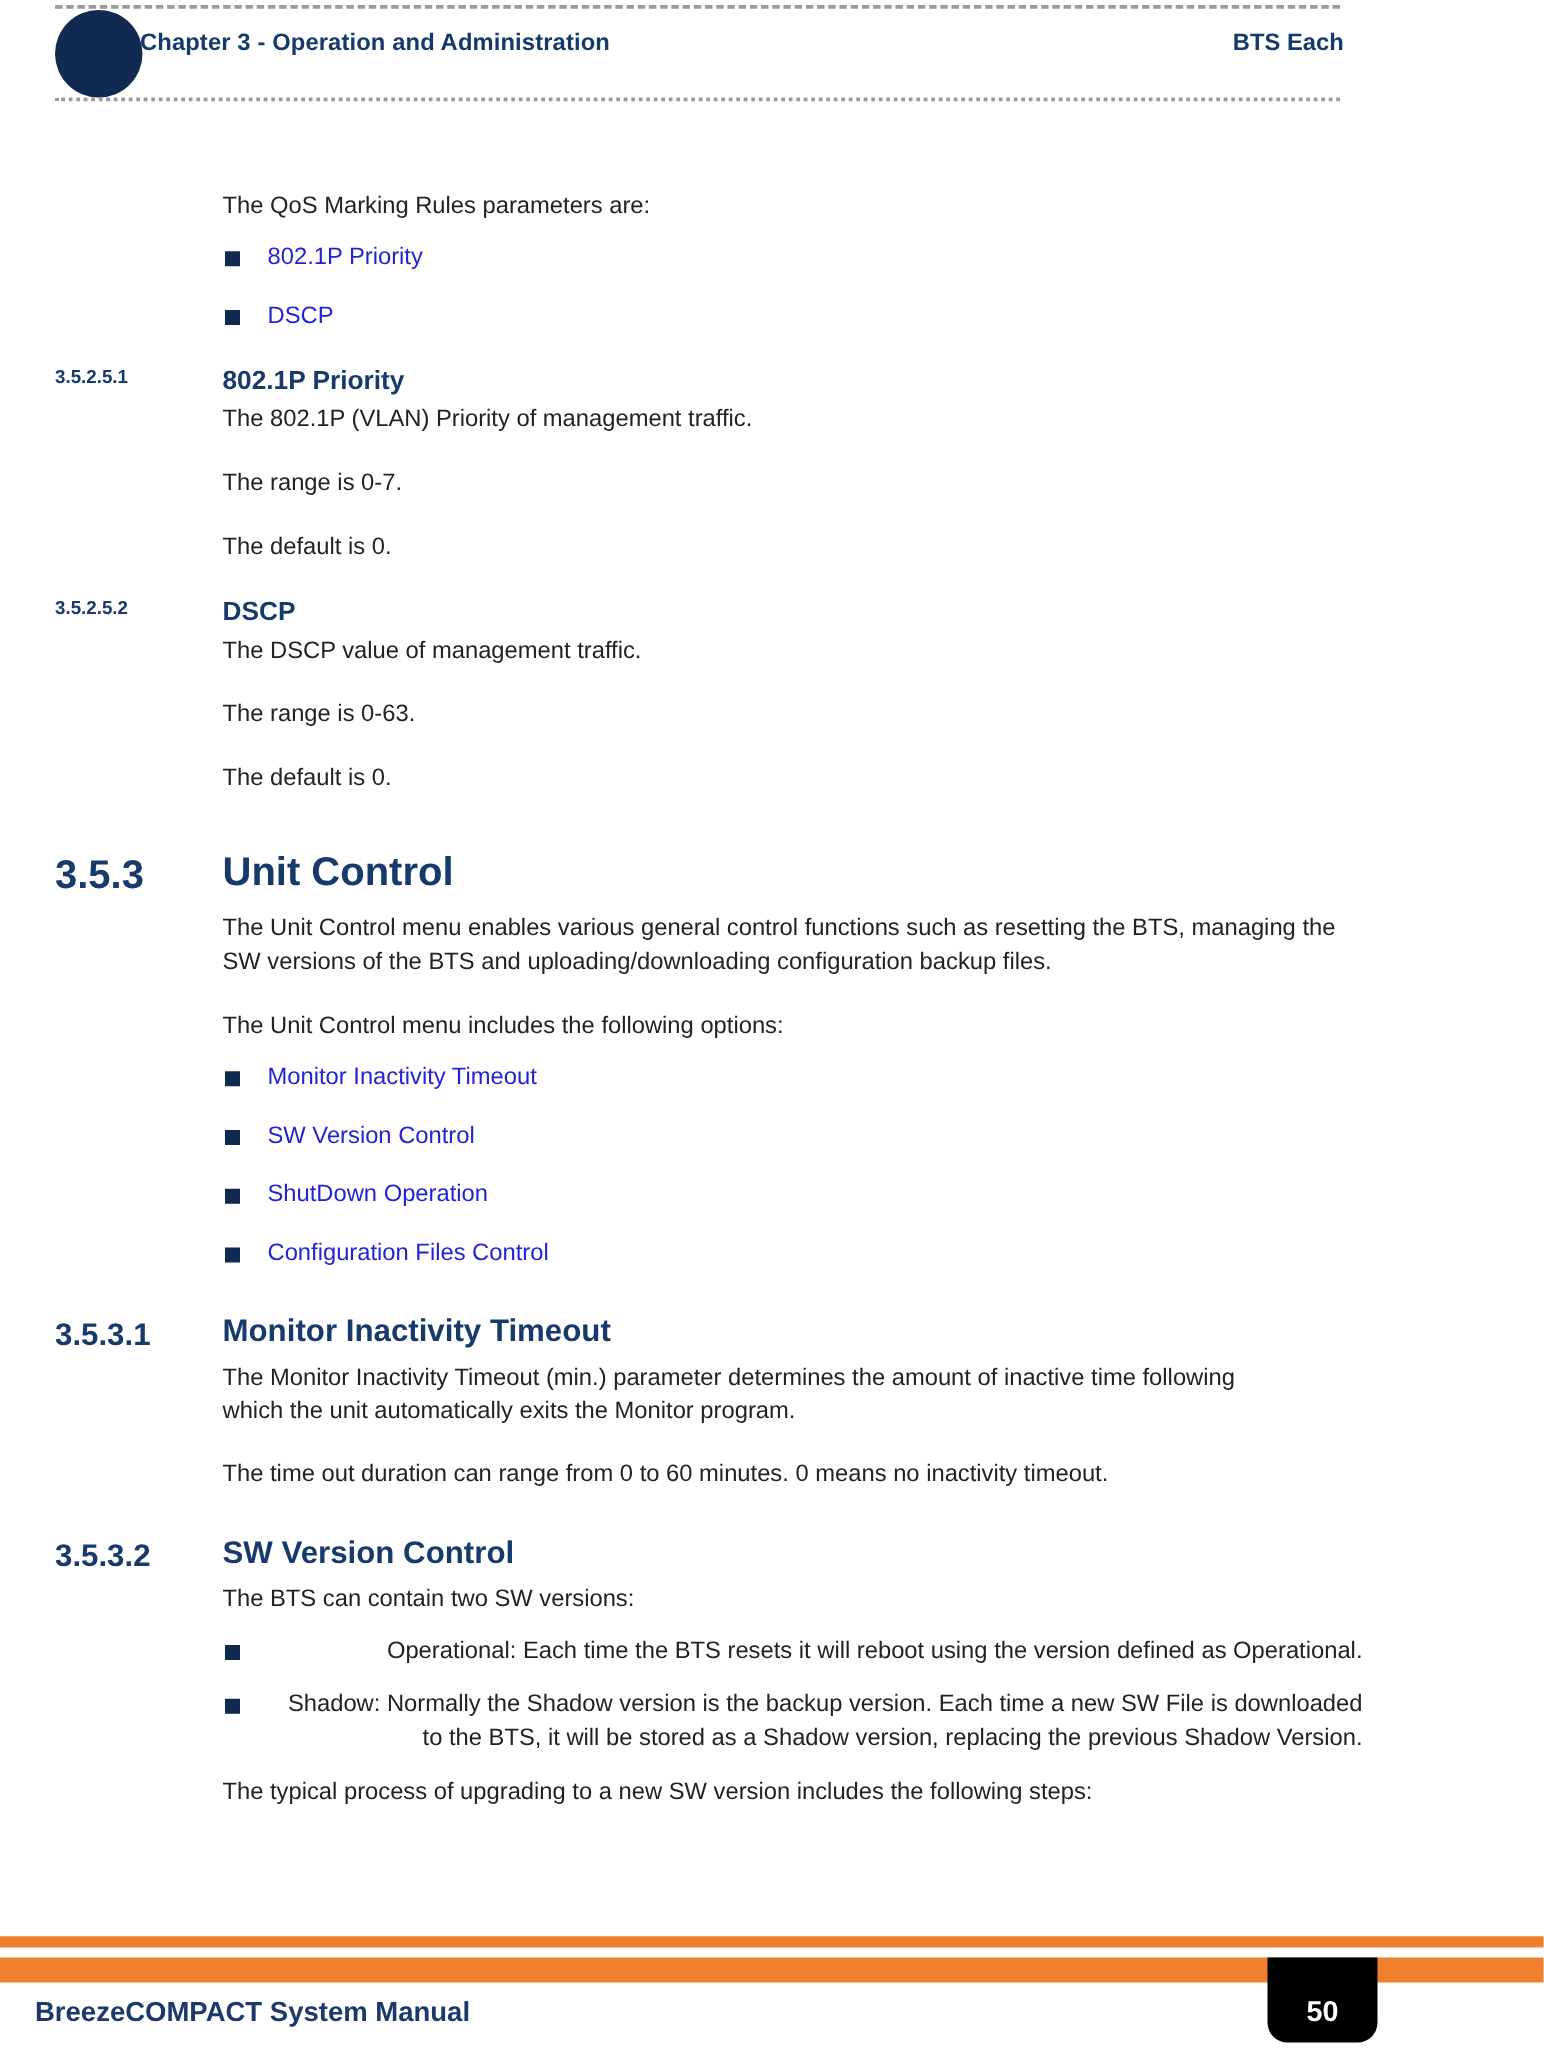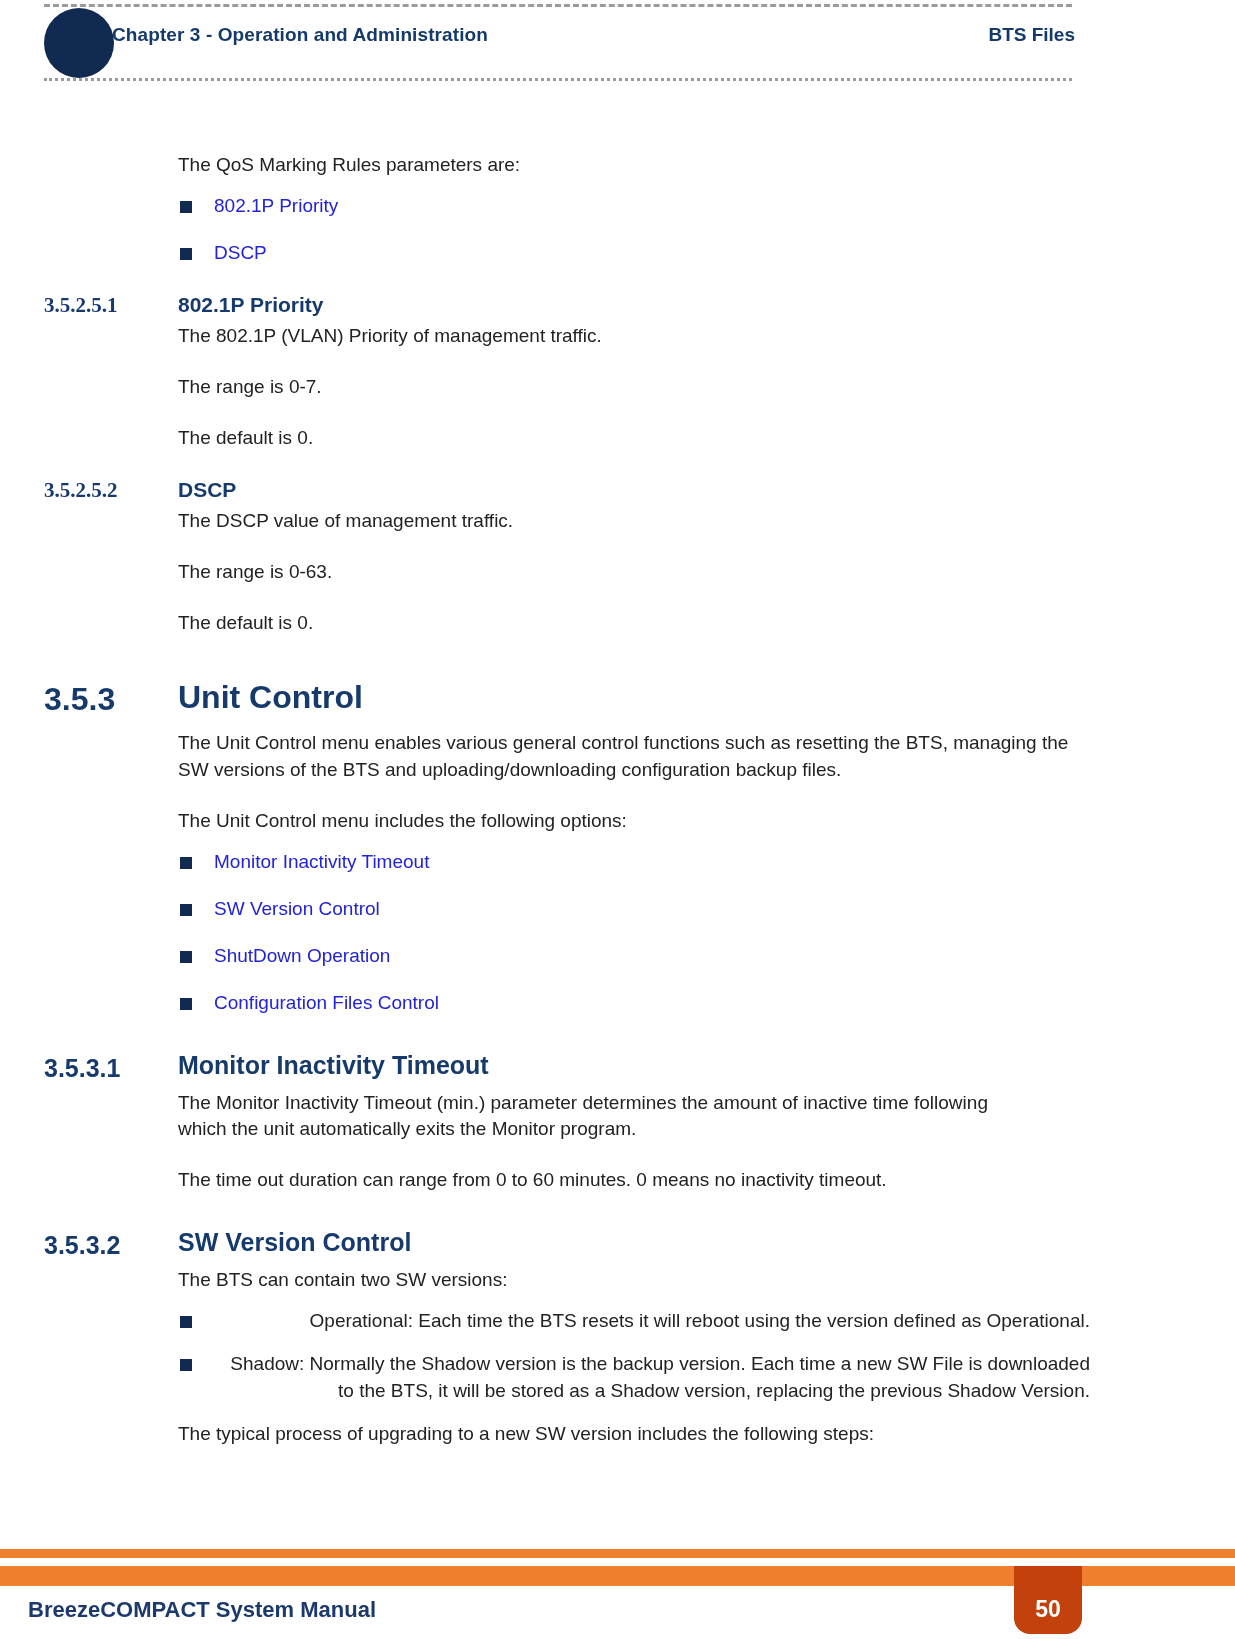--- a/index.html
+++ b/index.html
@@ -92,21 +92,21 @@
   .heading .num {
     position: absolute;
     left: 44px;
     white-space: nowrap;
   }
   .heading .ttl {
     margin-left: 178px;
   }
 
   .h4 { font-size: 21px; margin: 26px 0 4px 0; }
-  .h4 .num { font-size: 21px; font-family: Liberation Serif, serif; }
+  .h4 .num { font-size: 15px; }
 
   .h3 { font-size: 32px; margin: 42px 0 14px 0; }
   .h3 .num { font-size: 32px; top: 2px; }
 
   .h4b { font-size: 25px; margin: 34px 14px 10px 0; }
   .h4b .num { font-size: 25px; top: 3px; }
 
   p.body-text {
     margin: 0 0 0 178px;
     padding: 0;
@@ -175,23 +175,23 @@
     top: 48px;
     font-size: 22px;
     font-weight: bold;
     color: #1b3a6b;
     white-space: nowrap;
   }
   .page-tab {
     position: absolute;
     left: 1014px;
     top: 17px;
-    width: 68px;
+    width: 88px;
     height: 68px;
-    background: #c2410c;
+    background: #000000;
     border-bottom-left-radius: 16px;
     border-bottom-right-radius: 16px;
   }
   .page-tab span {
     position: absolute;
     left: 0;
     right: 0;
     bottom: 11px;
     text-align: center;
     color: #ffffff;
@@ -201,21 +201,21 @@
 </style>
 </head>
 <body>
 
 <div class="page">
 
   <div class="header">
     <div class="header-rule-top"></div>
     <div class="header-dot"></div>
     <div class="header-chapter">Chapter 3 - Operation and Administration</div>
-    <div class="header-topic">BTS Files</div>
+    <div class="header-topic">BTS Each</div>
     <div class="header-rule-bottom"></div>
   </div>
 
   <div class="content">
 
     <p class="body-text" style="margin-top:60px;">The QoS Marking Rules parameters are:</p>
 
     <ul class="bullets links">
       <li>
         <span class="sq"></span>

